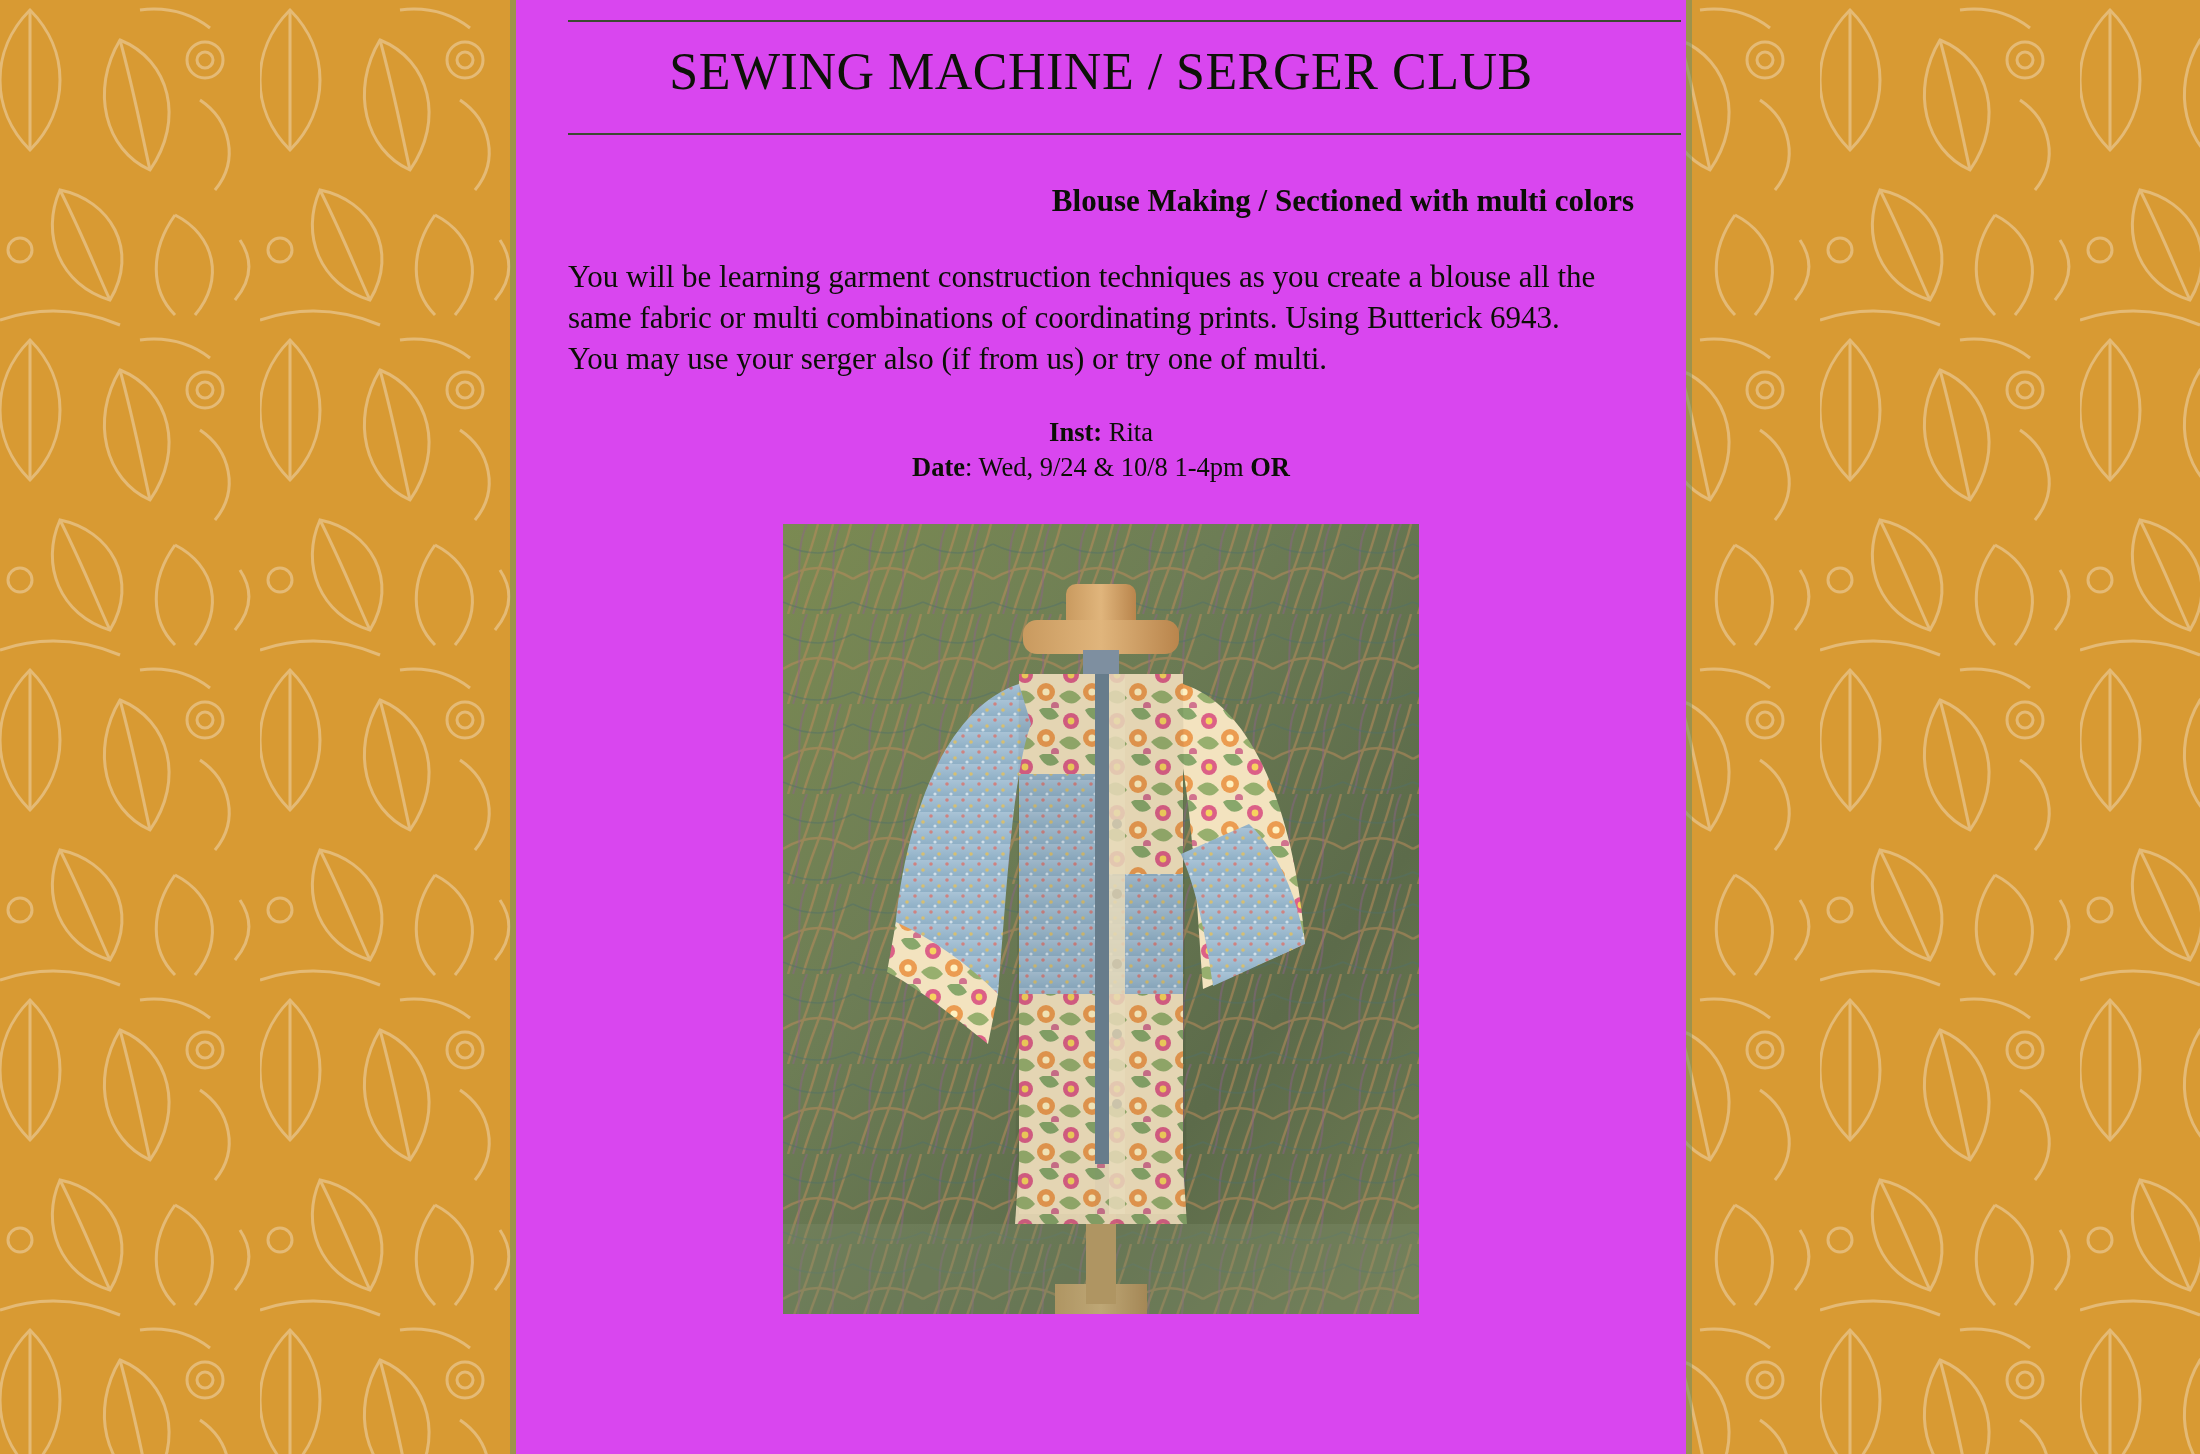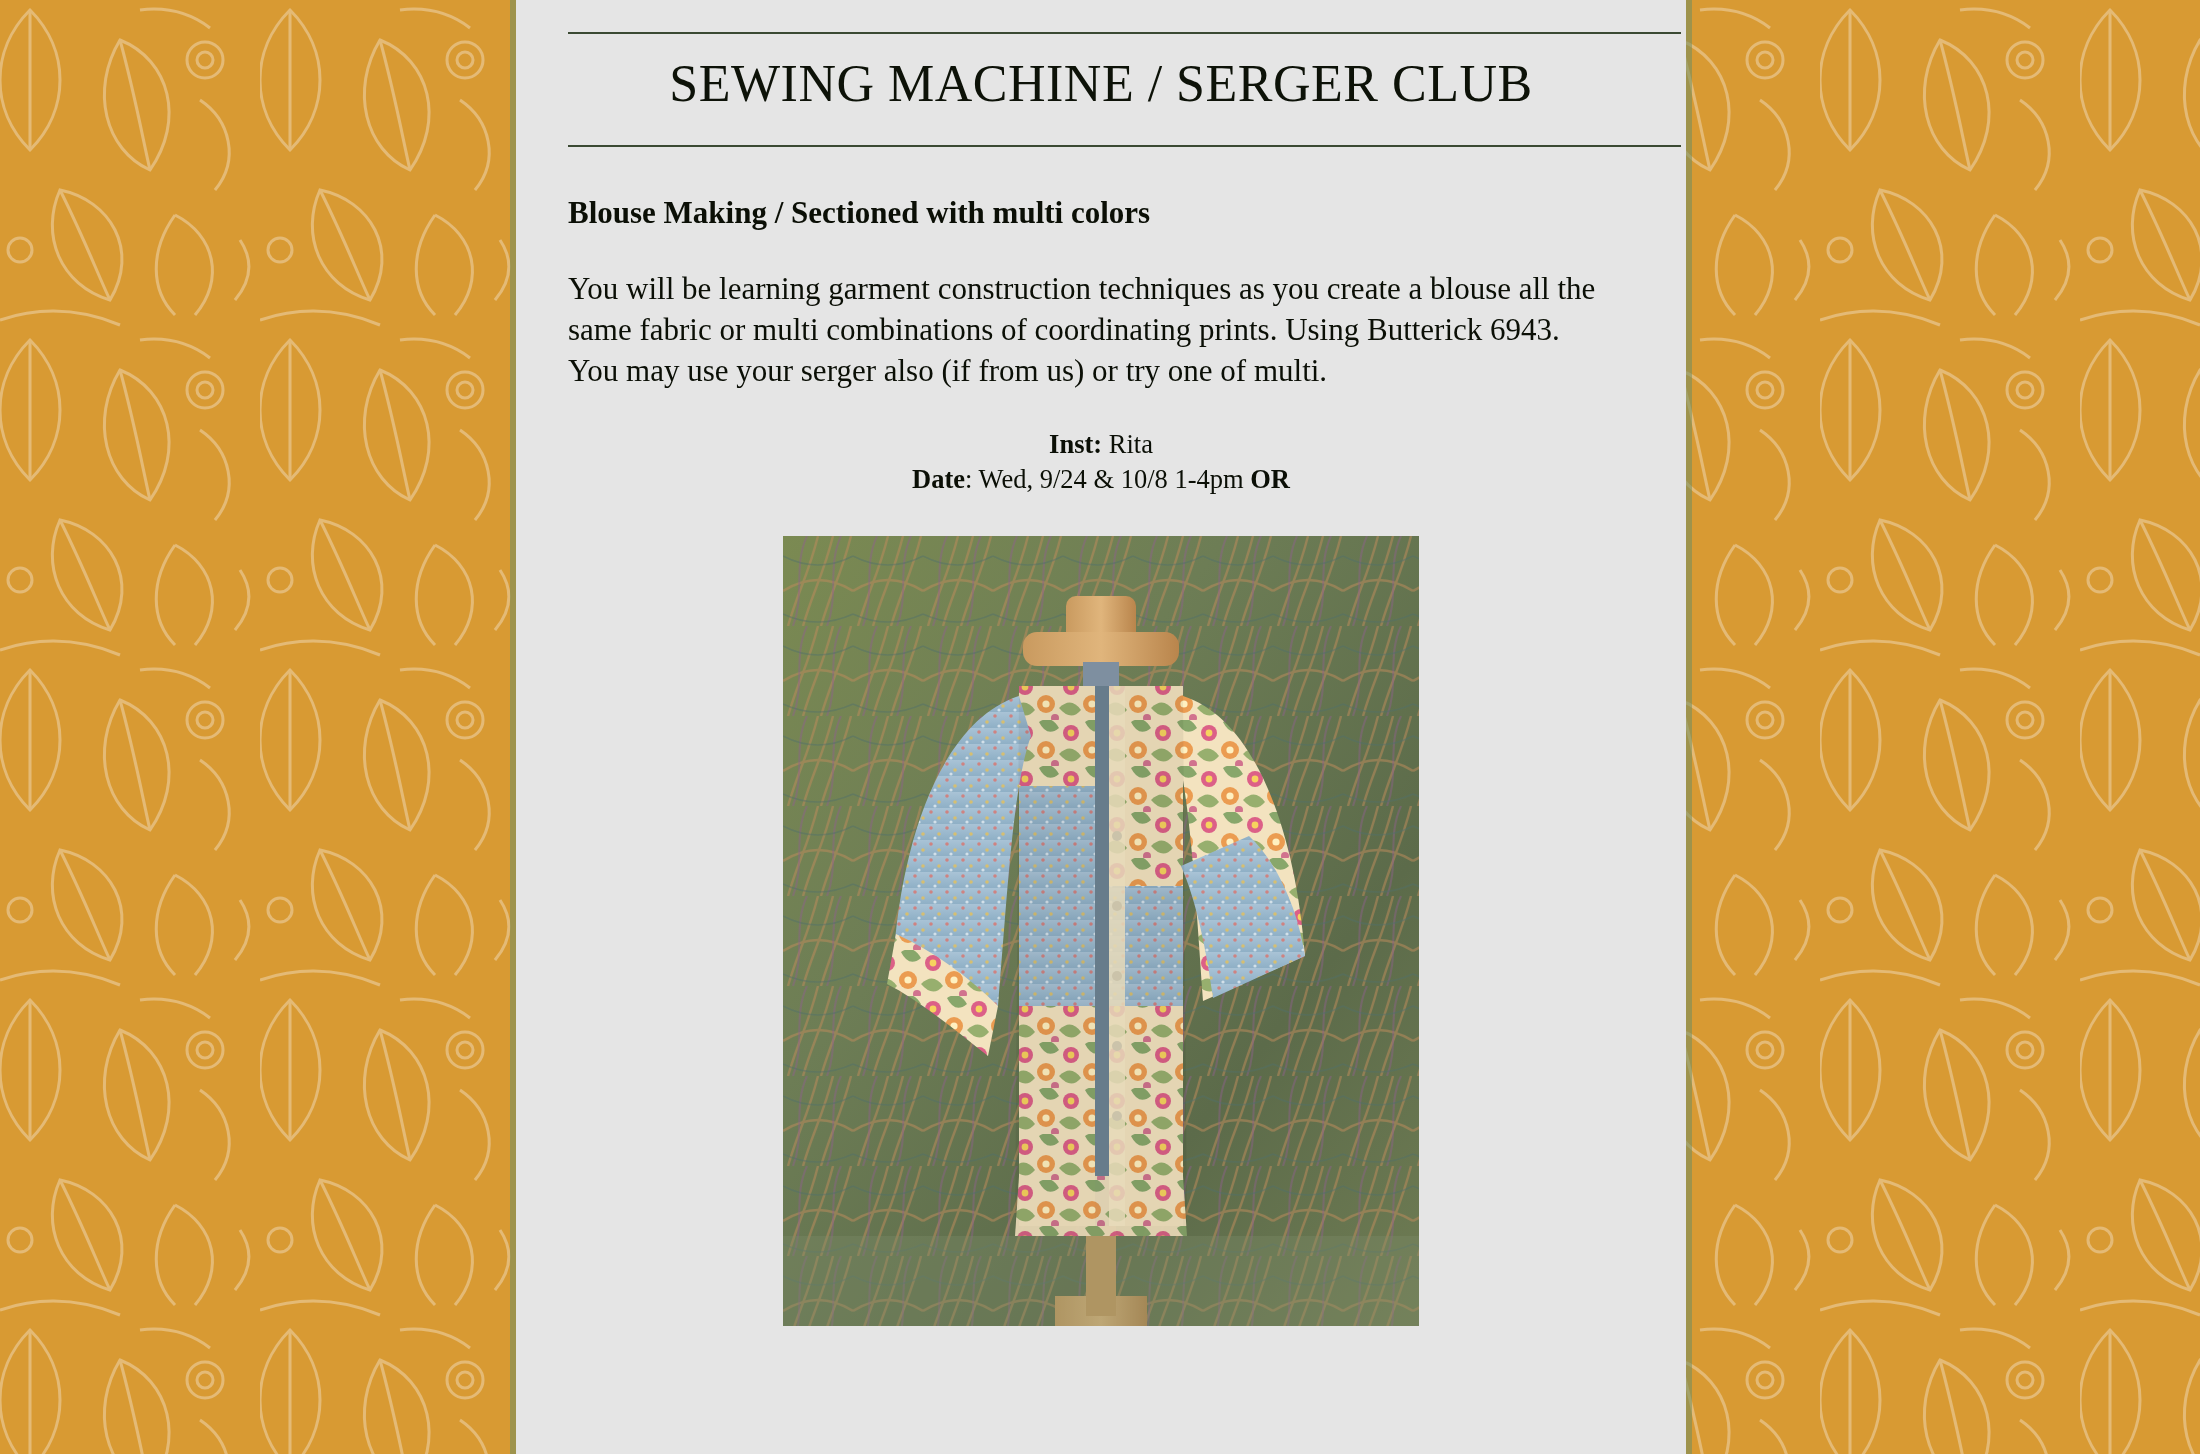--- a/index.html
+++ b/index.html
@@ -36,23 +36,23 @@
     height: 100%;
   }
 
   
   .card {
     position: absolute;
     left: 516px;
     top: 0;
     width: 1170px;
     height: 1454px;
-    background: #e5e5e5;
+    background: #d946ef;
     box-sizing: border-box;
-    padding: 16px 52px;
+    padding: 4px 52px;
     overflow: hidden;
   }
   .card-edge-left, .card-edge-right {
     position: absolute;
     top: 0;
     bottom: 0;
     width: 6px;
     background: #6f8e60;
     opacity: .55;
   }
@@ -77,20 +77,21 @@
     white-space: nowrap;
   }
 
   .headline {
     margin-top: 48px;
     font-family: "Liberation Serif", serif;
     font-weight: bold;
     font-size: 31px;
     line-height: 1.18;
     color: #0b0f06;
+    text-align: right;
   }
   .headline .l2 { display: block; }
 
   .body-copy {
     margin-top: 36px;
     font-size: 31px;
     line-height: 1.33;
     color: #0b0f06;
   }
   .body-copy .line { display: block; }

